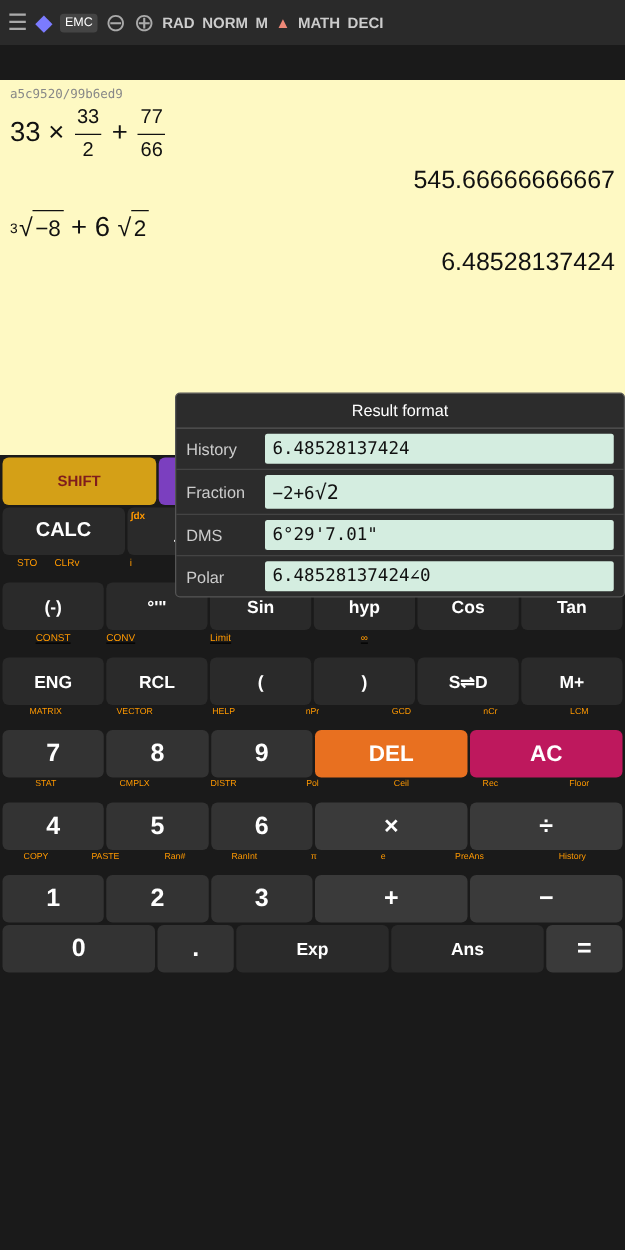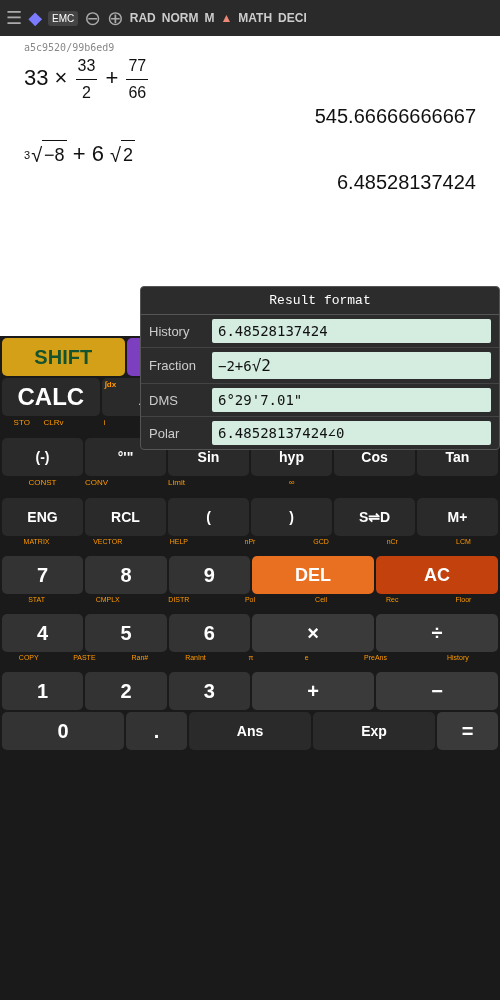--- a/index.html
+++ b/index.html
@@ -27,24 +27,25 @@
     .top-mode-btn {
       color: #ccc;
       font-size: 12px;
       font-weight: bold;
       cursor: pointer;
     }
     .triangle-icon { color: #e87; font-size: 12px; }
 
     
     #display {
-      background: #ffffff;
+      background: #fef9c3;
       min-height: 300px;
-      padding: 6px 24px;
+      padding: 6px 8px;
       position: relative;
+      margin-top: 28px;
     }
     .display-entry {
       margin-bottom: 4px;
     }
     .display-hash {
       font-size: 10px;
       color: #888;
       font-family: monospace;
     }
     .display-expr {
@@ -87,21 +88,20 @@
       border: 1px solid #555;
       z-index: 100;
       border-radius: 4px;
     }
     .popup-title {
       text-align: center;
       color: #fff;
       font-size: 13px;
       padding: 6px;
       border-bottom: 1px solid #555;
-      font-family: Liberation Mono, monospace;
     }
     .popup-row {
       display: flex;
       align-items: center;
       border-bottom: 1px solid #444;
       padding: 4px 8px;
       gap: 8px;
     }
     .popup-row:last-child { border-bottom: none; }
     .popup-label {
@@ -157,27 +157,27 @@
       top: 2px;
       left: 3px;
     }
     .key .key-top-label-r {
       font-size: 8px;
       color: #aaa;
       position: absolute;
       top: 2px;
       right: 3px;
     }
-    .key-shift { background: #d4a017; color: #14532d; font-size: 20px; }
+    .key-shift { background: #d4a017; color: #7f1d1d; font-size: 12px; }
     .key-alpha { background: #7b3fbf; color: #fff; font-size: 14px; }
     .key-dark { background: #2a2a2a; }
-    .key-calc { background: #2a2a2a; color: #fff; font-size: 24px; font-weight: bold; }
+    .key-calc { background: #2a2a2a; color: #fff; font-size: 16px; font-weight: bold; }
     .key-num { background: #333; color: #fff; font-size: 20px; }
     .key-del { background: #e87020; color: #fff; font-size: 18px; }
-    .key-ac { background: #c2410c; color: #fff; font-size: 18px; }
+    .key-ac { background: #be185d; color: #fff; font-size: 18px; }
     .key-op { background: #3a3a3a; color: #fff; font-size: 20px; }
 
     
     .key-zero { flex: 2; }
     .key-ans { flex: 2; }
     .key-exp { flex: 2; }
   </style>
 </head>
 <body>
 
@@ -314,21 +314,21 @@
     <button class="key key-dark">
       <span style="font-size:8px; color:#aaa; position:absolute; top:2px;">Cos⁻¹</span>
       <span>Cos</span>
     </button>
     <button class="key key-dark">
       <span style="font-size:8px; color:#aaa; position:absolute; top:2px;">Tan⁻¹</span>
       <span>Tan</span>
     </button>
   </div>
 
-  <div class="key-row" style="height:18px;">
+  <div class="key-row" style="height:18px;text-decoration:underline;">
     <div style="flex:1; text-align:center; font-size:8px; color:#f90;">CONST</div>
     <div style="flex:1; font-size:8px; color:#f90;">CONV</div>
     <div style="flex:1; text-align:left; font-size:8px; color:#f90;">Limit</div>
     <div style="flex:1; text-align:center; font-size:8px; color:#f90;">∞</div>
     <div style="flex:1;"></div>
     <div style="flex:1;"></div>
   </div>
 
   <div class="key-row">
     <button class="key key-dark">ENG</button>
@@ -390,18 +390,18 @@
     <button class="key key-num">1</button>
     <button class="key key-num">2</button>
     <button class="key key-num">3</button>
     <button class="key key-op" style="flex:1.5;">+</button>
     <button class="key key-op" style="flex:1.5;">−</button>
   </div>
 
   <div class="key-row">
     <button class="key key-num key-zero">0</button>
     <button class="key key-num">.</button>
+    <button class="key key-dark key-exp">Exp</button>
     <button class="key key-dark key-ans">Ans</button>
-    <button class="key key-dark key-exp">Exp</button>
     <button class="key key-op">=</button>
   </div>
 
 </div>
 
 </body></html>

